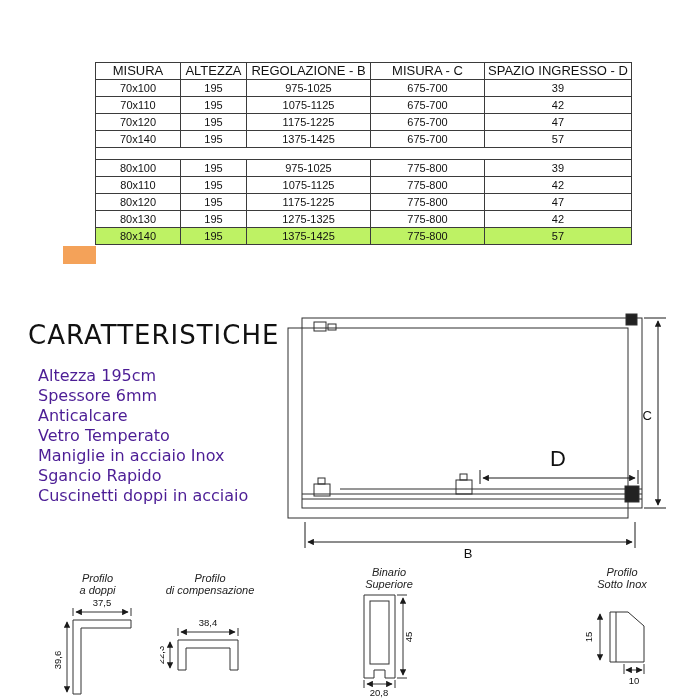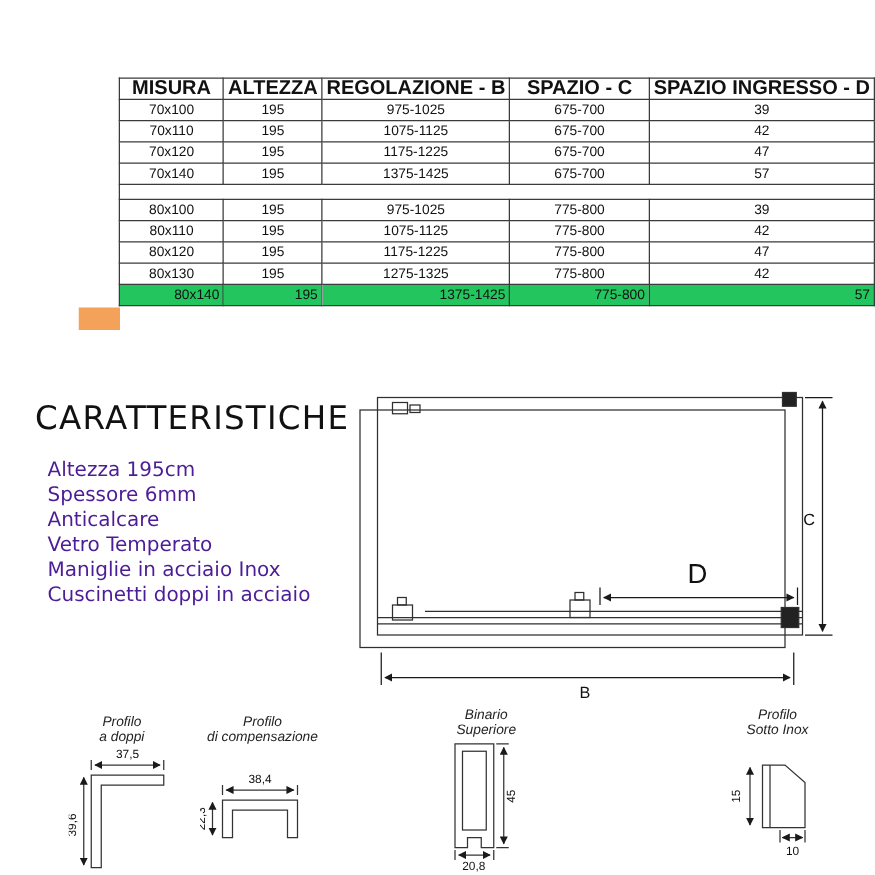--- a/index.html
+++ b/index.html
@@ -6,23 +6,23 @@
   html,body { width:700px; height:700px; background:#ffffff; }
   body { font-family:"Liberation Sans", sans-serif; color:#111; position:relative; }
   .page { position:absolute; left:0; top:0; width:700px; height:700px; background:#fff; overflow:hidden; }
 
   
   .spec-table { position:absolute; left:95px; top:62px; border-collapse:collapse; font-size:11px; table-layout:fixed; }
   .spec-table th, .spec-table td {
     border:1px solid #3b3b3b; text-align:center; vertical-align:middle;
     height:16px; line-height:16px; padding:0 3px; white-space:nowrap; overflow:hidden;
   }
-  .spec-table th { font-weight:bold; font-size:16px; }
+  .spec-table th { font-weight:normal; font-size:13px; }
   .spec-table tr.sep td { height:12px; }
-  .spec-table tr.highlight td { background:#22c55e;text-align:right; }
+  .spec-table tr.highlight td { background:#bef264; }
   .row-marker { position:absolute; left:63px; top:246px; width:33px; height:18px; background:#F4A259; }
 
   
   .features-title { position:absolute; left:28px; top:320px; font-size:26px; letter-spacing:1px;
     font-family:"DejaVu Sans", sans-serif; color:#111; }
   .features-list { position:absolute; left:38px; top:366px; font-size:16px; line-height:20px;
     font-family:"DejaVu Sans", sans-serif; color:#4c1d95; }
 
   
   .diagram { position:absolute; left:280px; top:308px; }
@@ -45,21 +45,21 @@
         <col style="width:66px">
         <col style="width:124px">
         <col style="width:114px">
         <col style="width:127px">
     </colgroup>
     <thead>
       <tr>
         <th>MISURA</th>
         <th>ALTEZZA</th>
         <th>REGOLAZIONE - B</th>
-        <th>SPAZIO - C</th>
+        <th>MISURA - C</th>
         <th>SPAZIO INGRESSO - D</th>
       </tr>
     </thead>
     <tbody>
       <tr>
         <td>70x100</td>
         <td>195</td>
         <td>975-1025</td>
         <td>675-700</td>
         <td>39</td>
@@ -126,20 +126,21 @@
     </tbody>
   </table>
 
   <div class="features-title">CARATTERISTICHE</div>
   <div class="features-list">
     <div>Altezza 195cm</div>
     <div>Spessore 6mm</div>
     <div>Anticalcare</div>
     <div>Vetro Temperato</div>
     <div>Maniglie in acciaio Inox</div>
+    <div>Sgancio Rapido</div>
     <div>Cuscinetti doppi in acciaio</div>
   </div>
 
   <svg class="diagram" width="400" height="262" viewBox="0 0 400 262">
     <defs>
       <marker id="arr" viewBox="0 0 10 10" refX="9" refY="5" markerWidth="6.5" markerHeight="6.5" orient="auto-start-reverse">
         <path d="M0,0 L10,5 L0,10 z" fill="#1a1a1a"></path>
       </marker>
     </defs>
     <g stroke="#2f2f2f" fill="none" stroke-width="1">

